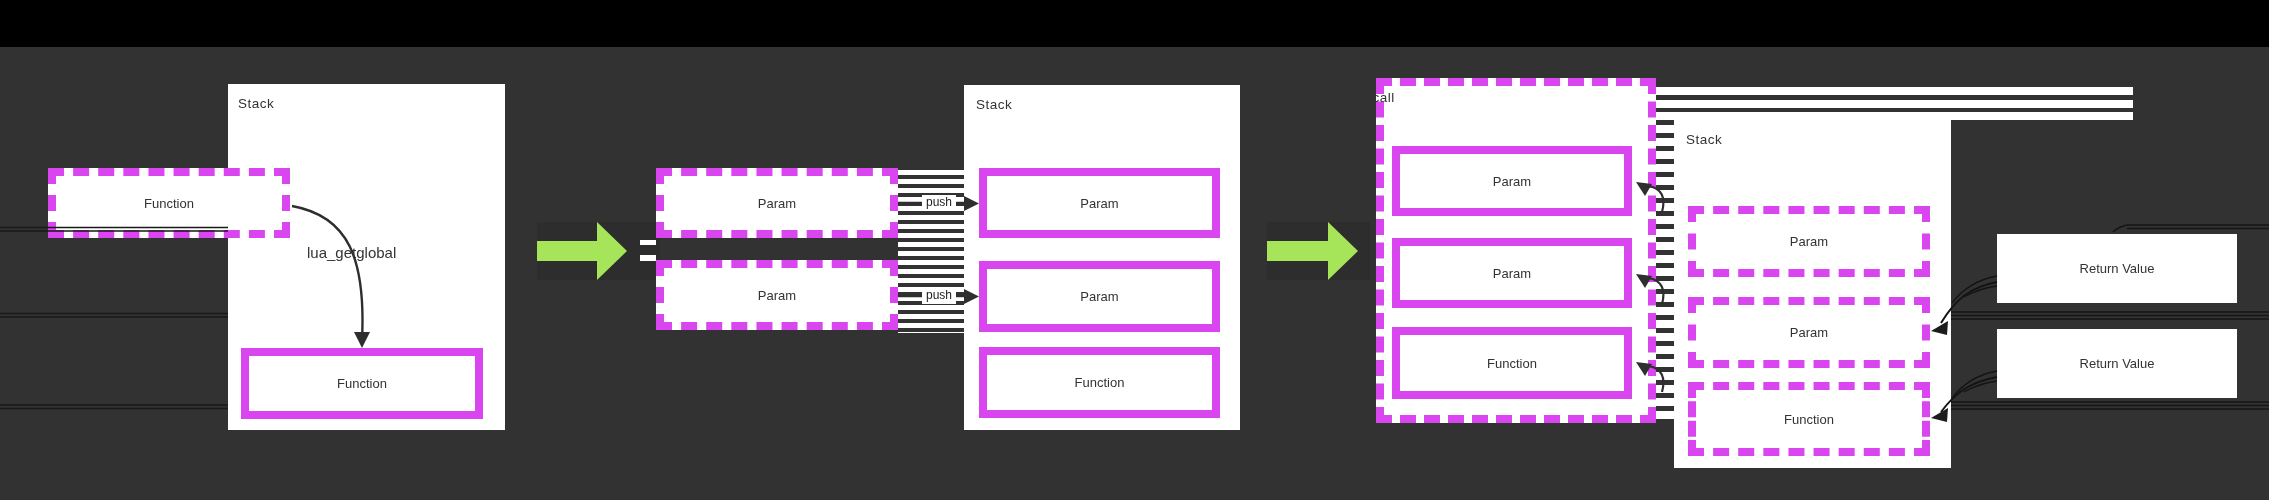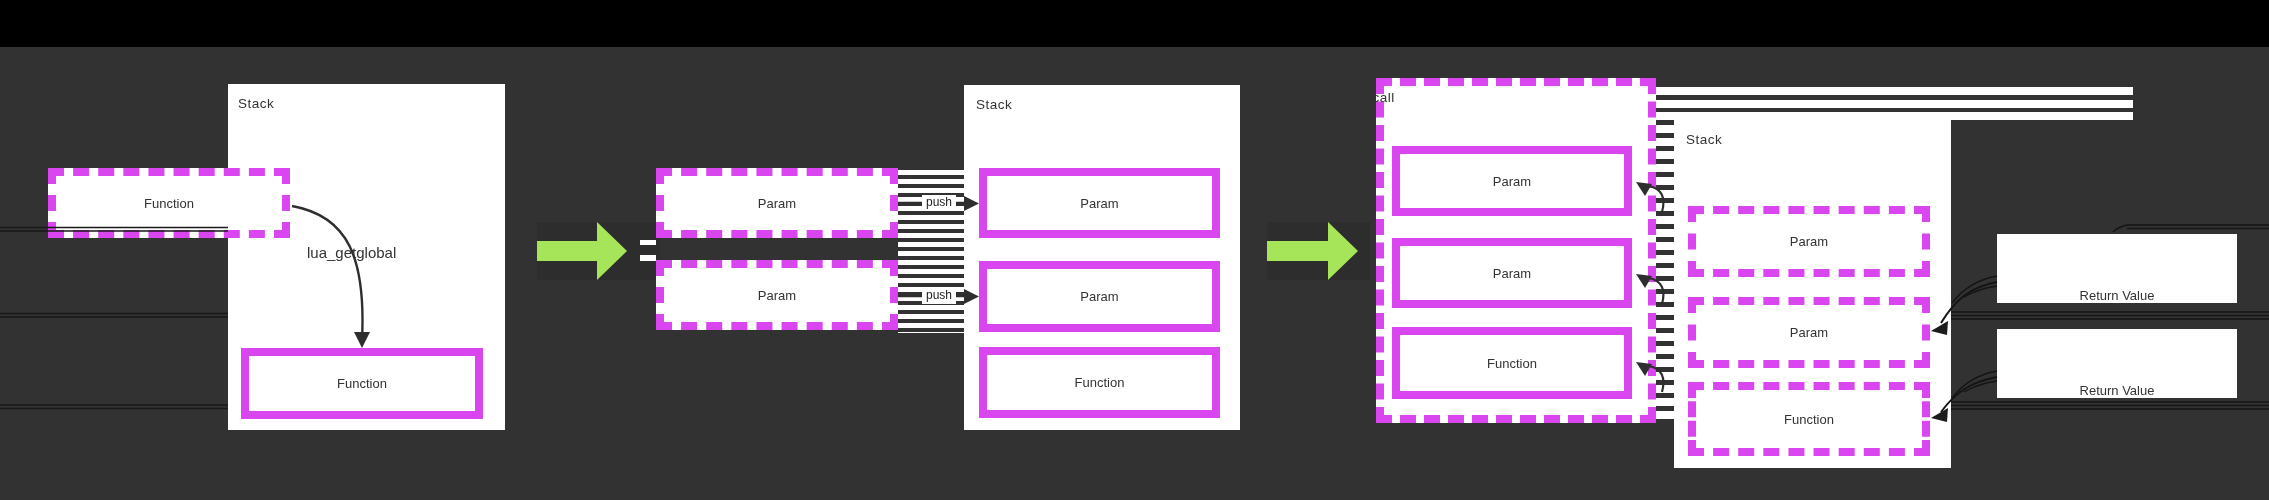--- a/index.html
+++ b/index.html
@@ -11,21 +11,21 @@
   }
   .topbar{position:absolute;left:0;top:0;width:2269px;height:47px;background:#000000;}
   .panel{position:absolute;background:#ffffff;z-index:1;}
   .panel-label{position:absolute;font-size:13.5px;color:#333333;letter-spacing:.5px;z-index:2;}
   .box{
     position:absolute;background:#ffffff;border:8px solid #d946ef;
     display:flex;align-items:center;justify-content:center;
     font-size:13px;color:#333333;box-sizing:border-box;z-index:2;
   }
   .dashedbox{border-style:dashed;}
-  .noborder{border:none;align-items:flex-end;}
+  .noborder{border:none;}
   .green-patch{position:absolute;background:#2d2d2d;z-index:0;}
   .green-shaft{position:absolute;background:#a6e55a;z-index:1;}
   .green-head{
     position:absolute;width:0;height:0;z-index:1;
     border-top:29px solid transparent;border-bottom:29px solid transparent;
     border-left:30px solid #a6e55a;
   }
   .ladder-v{
     position:absolute;z-index:1;
     background:repeating-linear-gradient(to bottom,#ffffff 0px,#ffffff 5px,rgba(0,0,0,0) 5px,rgba(0,0,0,0) 9px);

